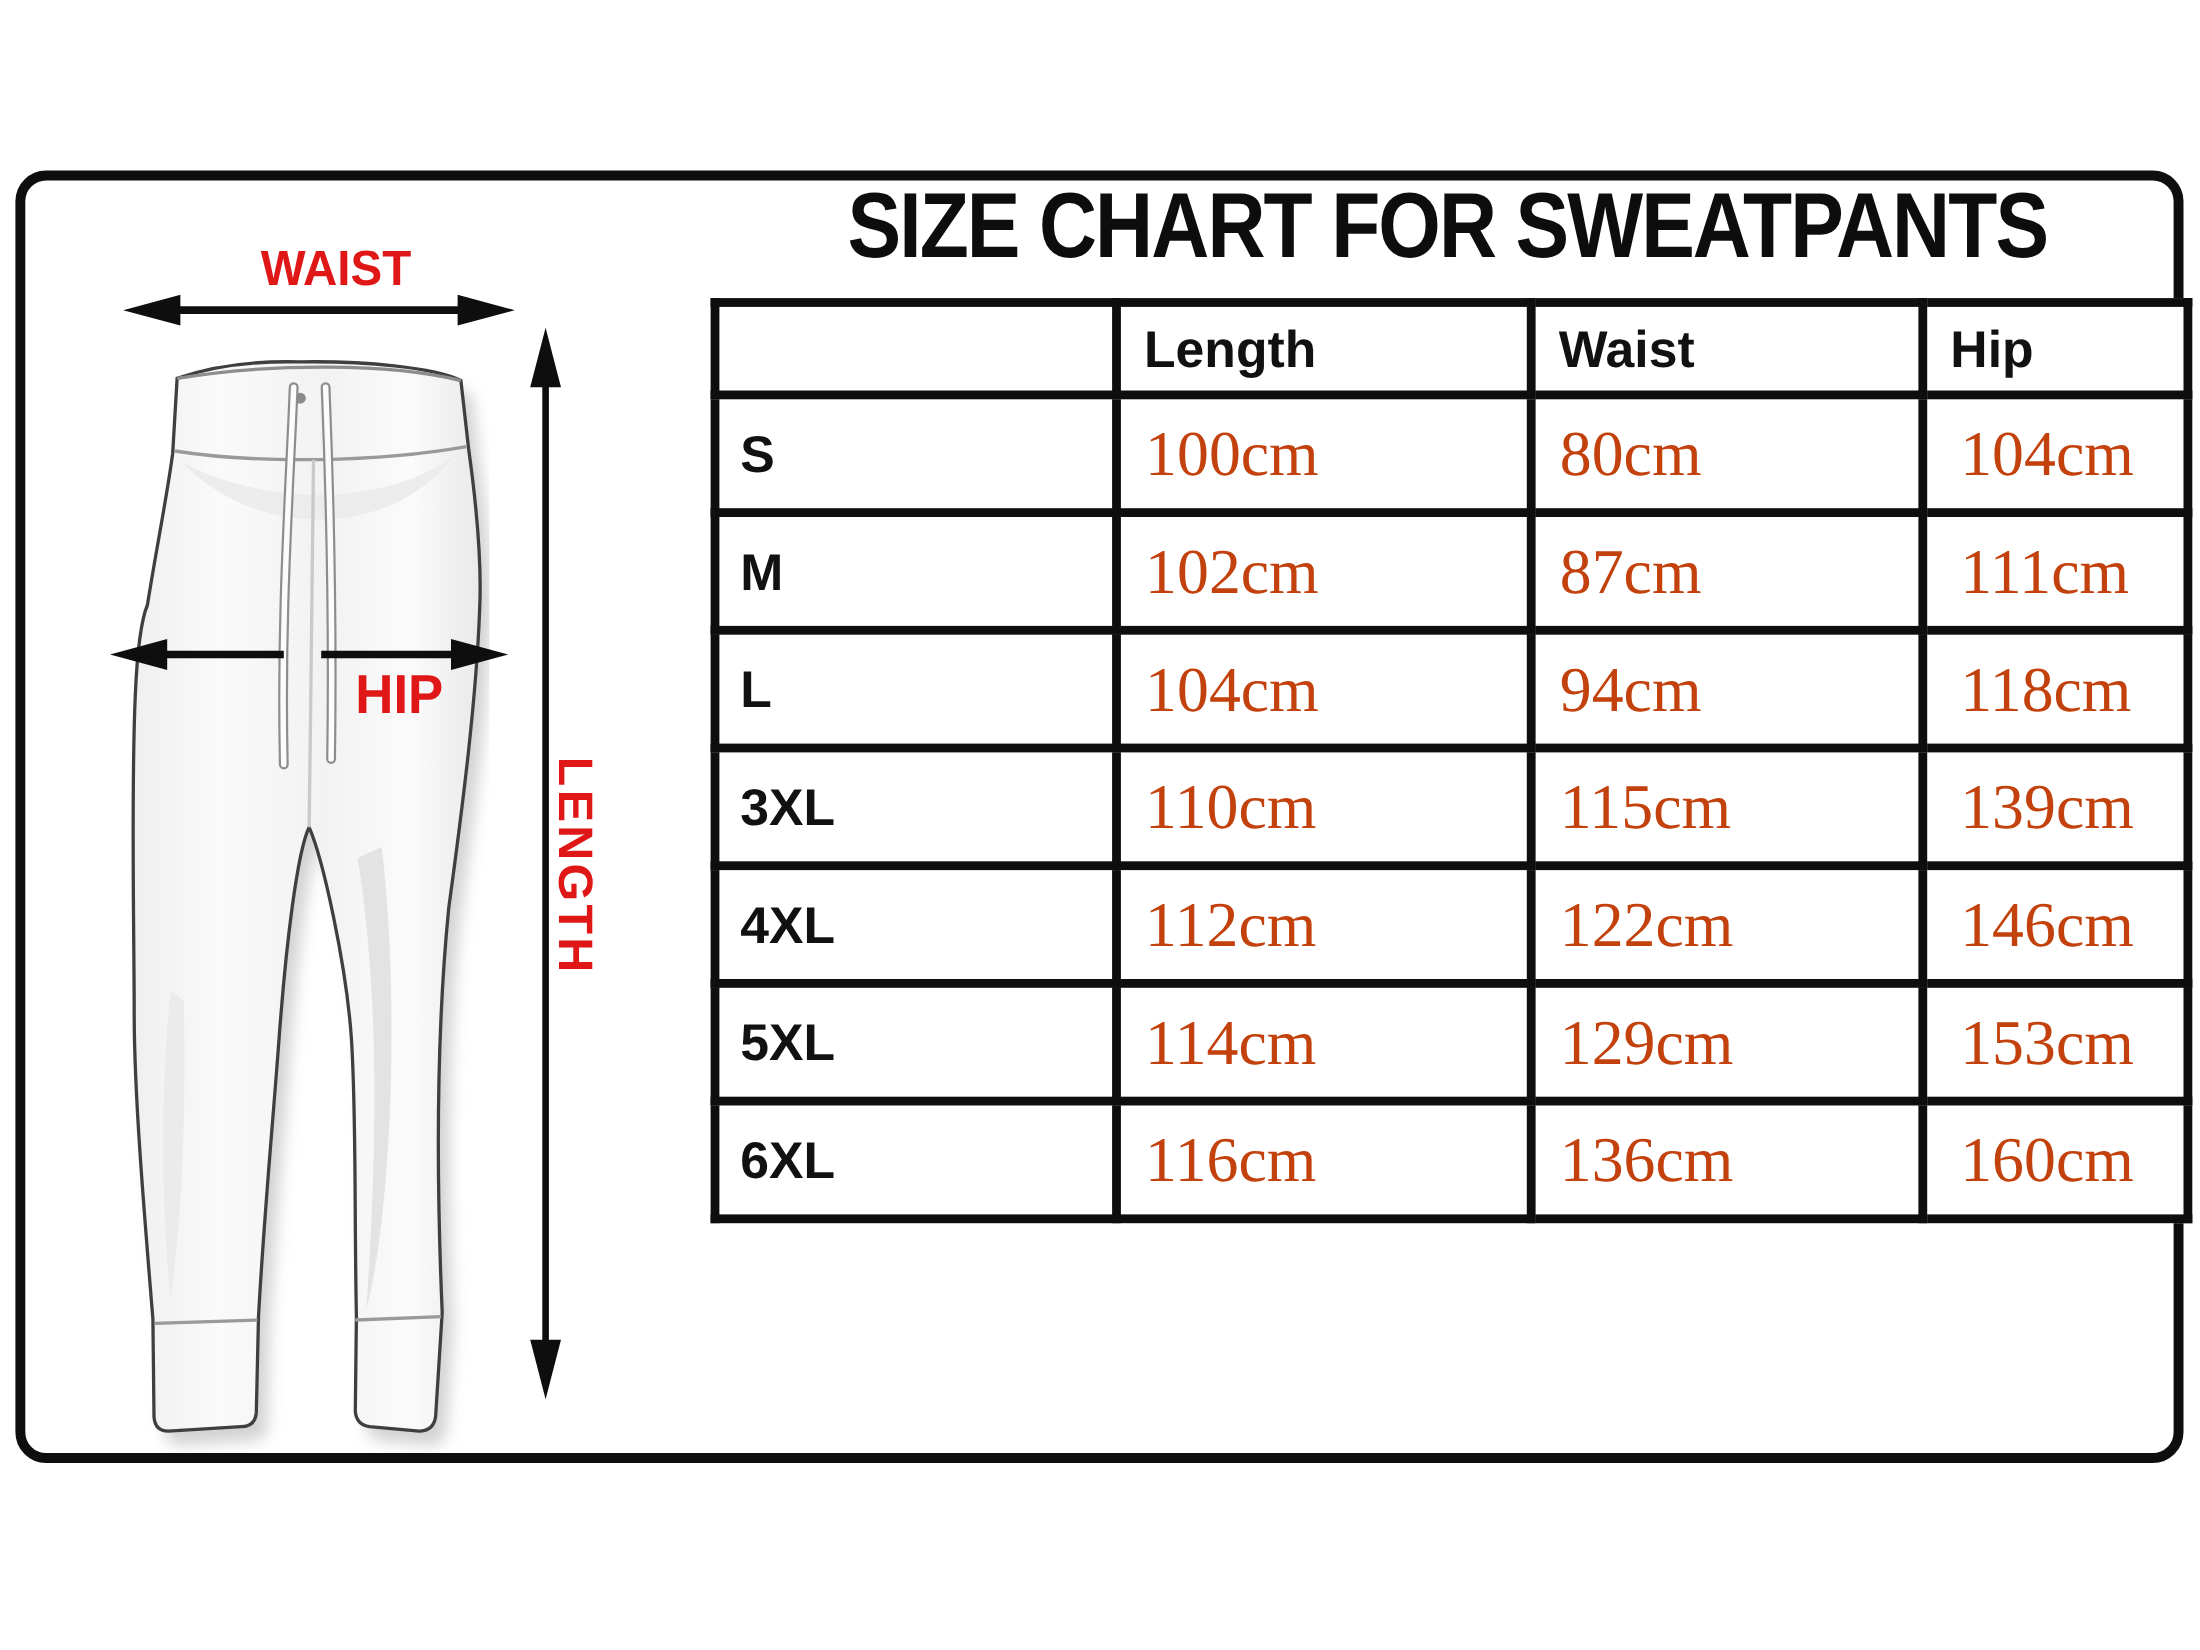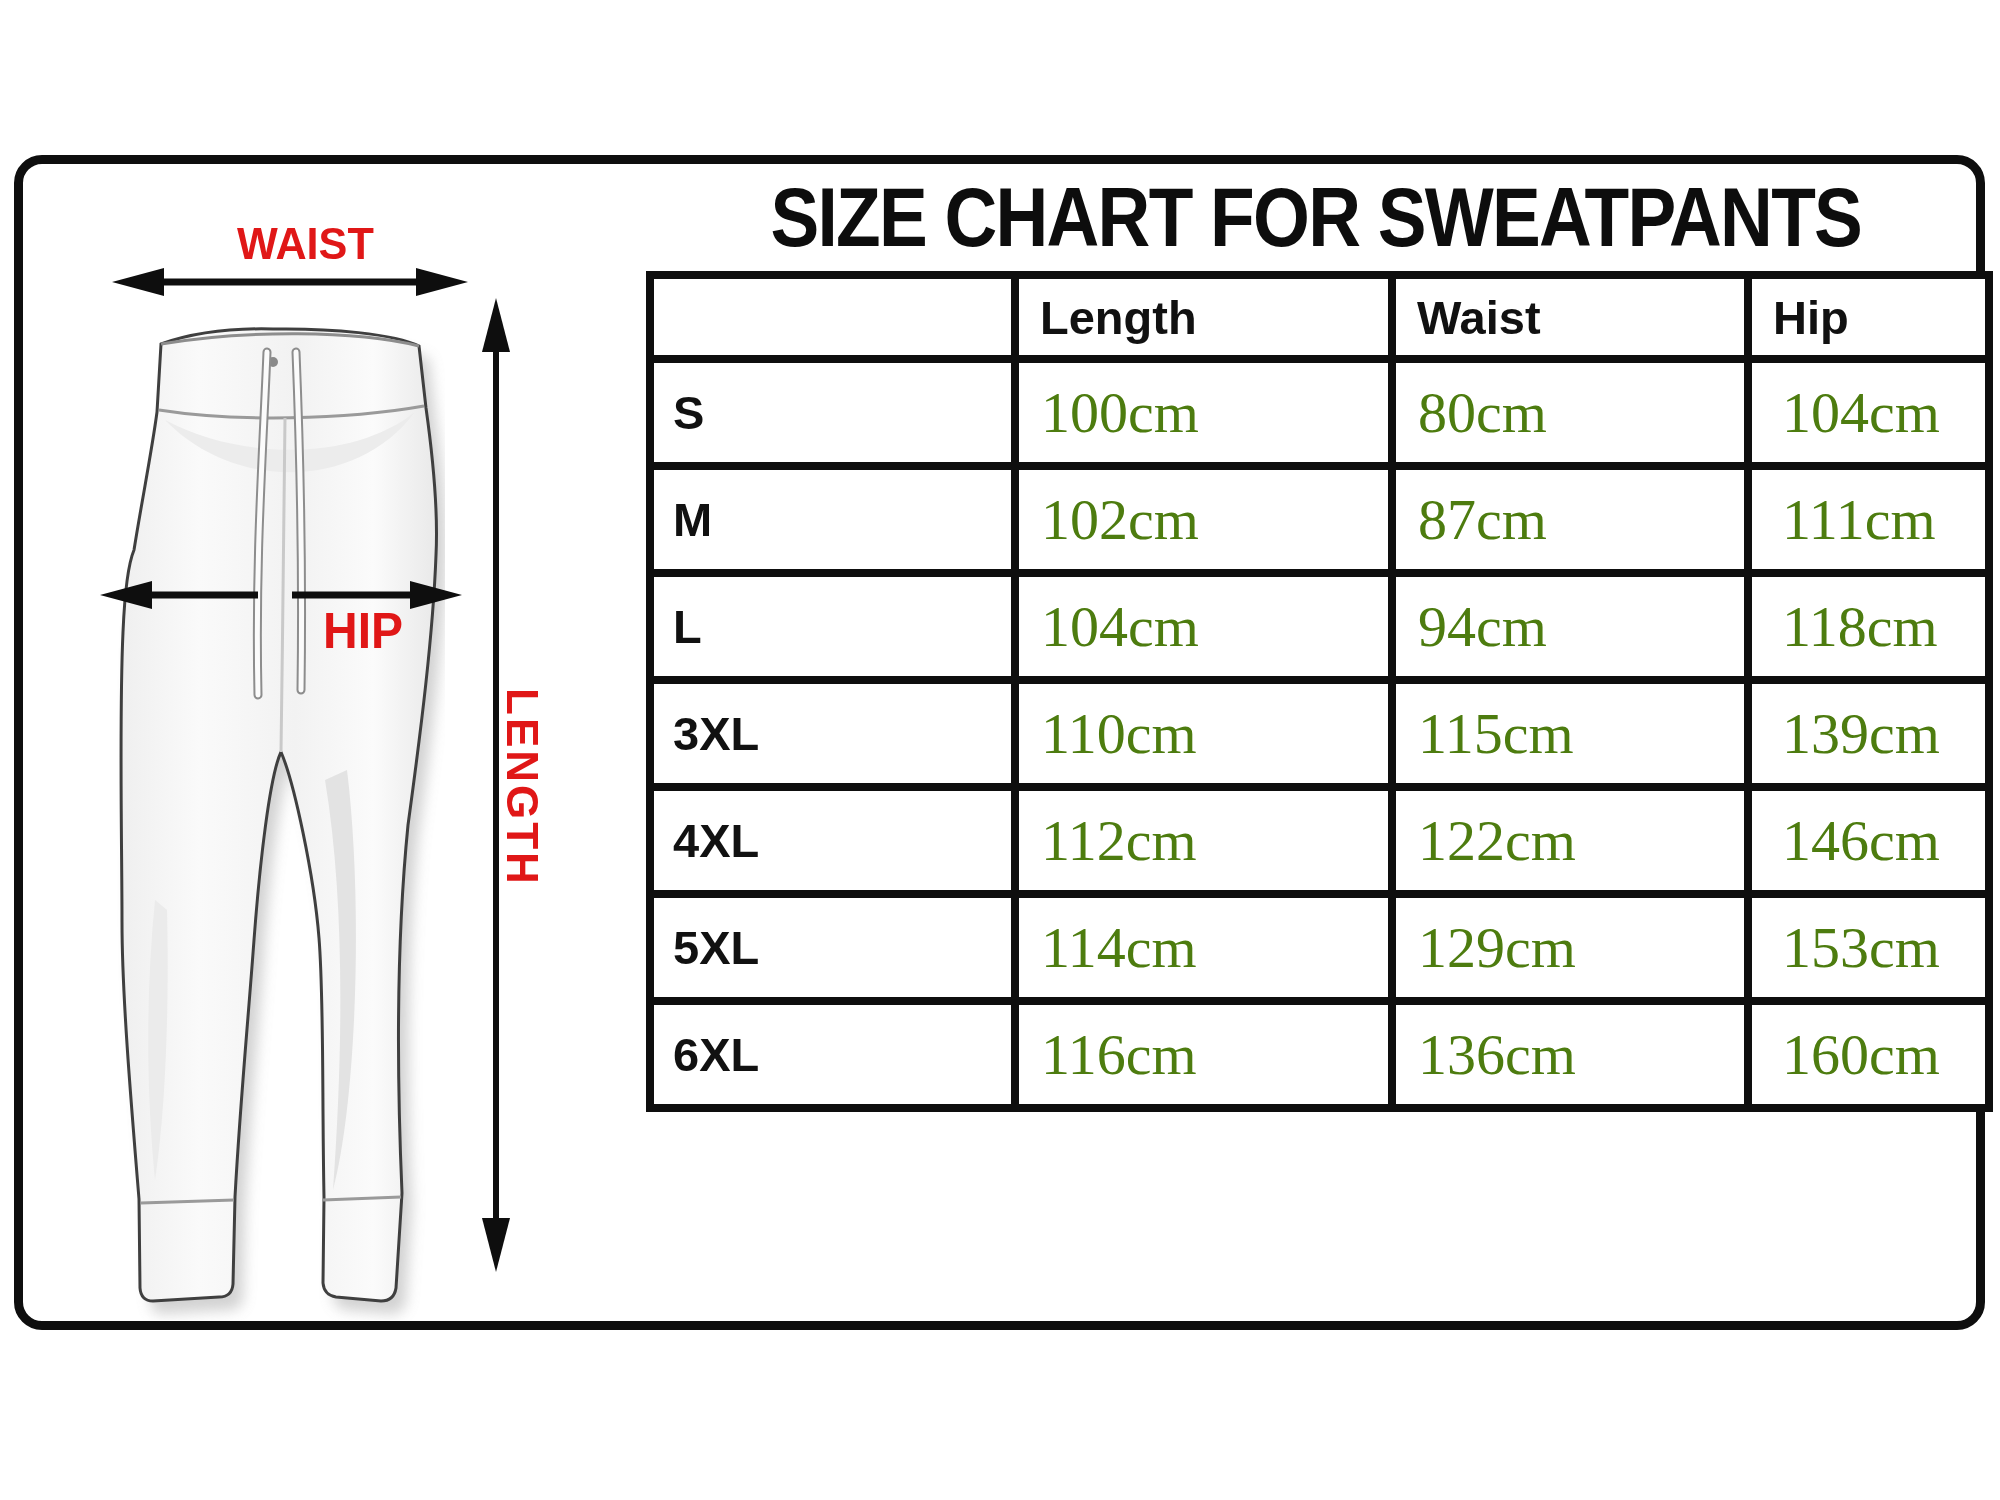--- a/index.html
+++ b/index.html
@@ -8,21 +8,21 @@
     font-family:"Liberation Sans","DejaVu Sans",sans-serif;overflow:hidden;
   }
   
   .frame{
     position:absolute;left:14px;top:155px;width:1971px;height:1175px;
     border:9px solid #0e0e0e;border-radius:28px;box-sizing:border-box;
     background:transparent;
   }
   
   .title-wrap{
-    position:absolute;left:646px;top:163px;width:1339px;height:108px;
+    position:absolute;left:646px;top:151px;width:1339px;height:108px;
     display:flex;align-items:center;justify-content:center;
   }
   .title-wrap span{
     display:inline-block;font-size:84px;font-weight:bold;color:#0d0d0d;
     letter-spacing:-2px;transform:scaleX(0.87);transform-origin:center;
     white-space:nowrap;
   }
   
   table.size-table{
     position:absolute;left:646px;top:271px;border-collapse:collapse;
@@ -33,21 +33,21 @@
   table.size-table col.c3{width:356px;}
   table.size-table col.c4{width:241px;}
   table.size-table th, table.size-table td{
     border:8px solid #0e0e0e;vertical-align:middle;text-align:left;
     box-sizing:border-box;background:#fff;
   }
   table.size-table th{height:84px;font-size:47px;font-weight:bold;color:#111;padding:0 0 0 21px;}
   table.size-table td{height:107px;}
   td.size-cell{font-size:47px;font-weight:bold;color:#111;padding:0 0 0 19px;
     font-family:"Liberation Sans","DejaVu Sans",sans-serif;}
-  td.val-cell{font-size:58px;color:#4d7c0f;padding:0 0 0 22px;
+  td.val-cell{font-size:58px;color:#c2410c;padding:0 0 0 22px;
     font-family:"Liberation Serif","DejaVu Serif",serif;}
   td.hip-cell{padding-left:30px;}
   
   .meas-label{
     position:absolute;color:#e01717;font-weight:bold;line-height:1;
     letter-spacing:0px;white-space:nowrap;
   }
   #waist-label{left:237px;top:221px;font-size:45px;transform:scaleX(.96);transform-origin:left;}
   #hip-label{left:323px;top:606px;font-size:50px;transform:scaleX(.96);transform-origin:left;}
   #length-label{

